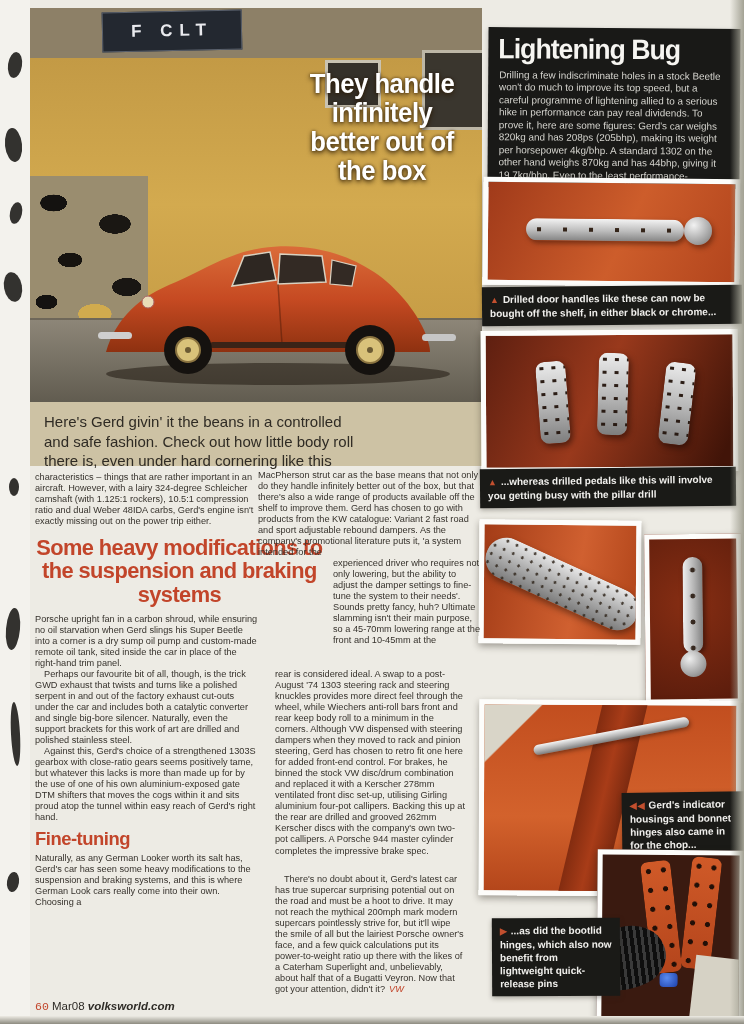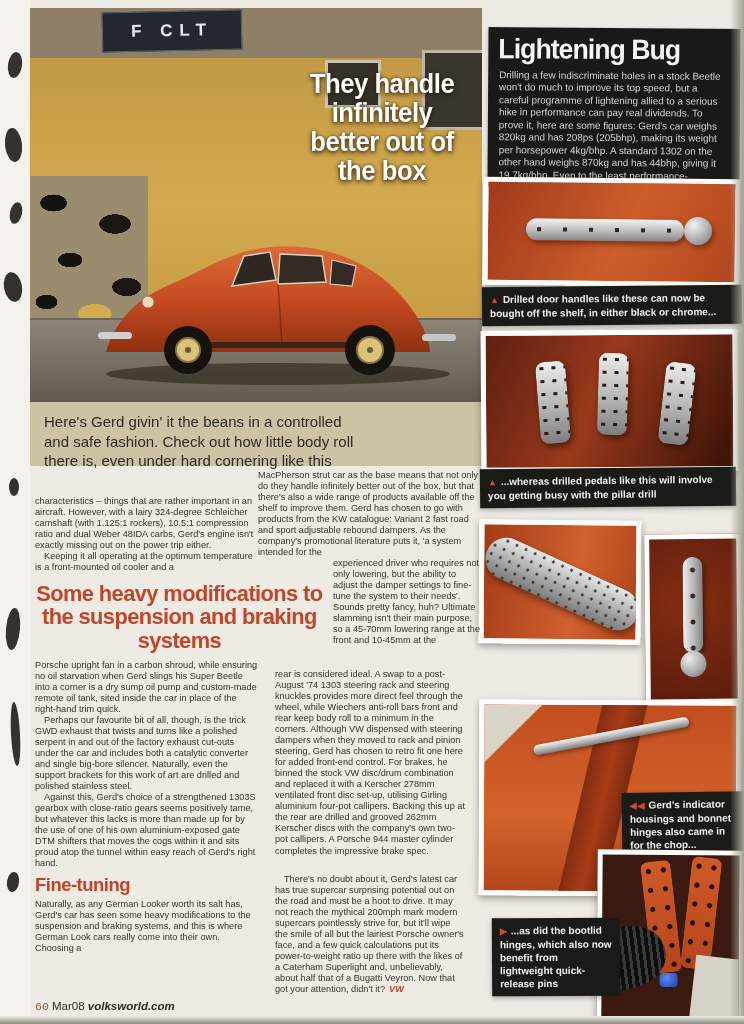--- a/index.html
+++ b/index.html
@@ -114,34 +114,34 @@
   .air-cleaner{position:absolute;left:-14px;top:72px;width:78px;height:62px;
     border-radius:50% 50% 45% 45%;transform:rotate(-18deg);
     background:repeating-linear-gradient(100deg,#0e0e0e 0 4px,#3a3a3a 4px 7px);}
   .blue-fit{position:absolute;left:58px;top:118px;width:18px;height:14px;border-radius:4px;
     background:radial-gradient(circle at 40% 35%,#5a8bf0,#1c3fa8);}
   .pale-patch{position:absolute;right:-6px;bottom:-4px;width:52px;height:64px;background:#d6d2c5;
     transform:rotate(6deg);}
   .c-bootlid{left:492px;top:918px;width:112px;transform:rotate(-.3deg);}
 
   
-  .col-left{left:35px;top:472px;width:224px;font-size:9.2px;line-height:1.2;color:#36322c;margin-top:24px;}
+  .col-left{left:35px;top:472px;width:224px;font-size:9.2px;line-height:1.2;color:#36322c;}
   .col-left p{margin:0;}
   .ind{text-indent:9px;}
   .crosshead{width:306px;margin:9px 0 8px -4px;color:#c2452a;font-weight:bold;font-size:22.5px;
     line-height:1.03;letter-spacing:-0.6px;text-align:center;transform:scaleX(.97);
     transform-origin:left;}
   .subhead{margin:5px 0 2px;color:#c2452a;font-weight:bold;font-size:19px;letter-spacing:-0.5px;
     transform:scaleX(.97);transform-origin:left;}
   .mid-block{font-size:9.2px;line-height:1.2;color:#36322c;}
   .mb1{left:258px;top:470px;width:224px;}
   .mb2{left:333px;top:558px;width:150px;}
   .mb3{left:258px;top:652px;width:224px;}
   .mb3 p{margin:17px;}
-  .sig{color:#c2452a;font-weight:bold;font-style:italic;margin-left:4px;}
+  .sig{color:#c2452a;font-weight:normal;font-style:italic;margin-left:4px;}
 
   .footer{left:35px;top:1000px;font-size:11.5px;color:#2e2b26;}
   .footer .num{color:#c2452a;font-family:Liberation Mono, monospace;}
   .footer .site{font-weight:bold;font-style:italic;}
 </style>
 </head>
 <body>
 
 <div class="page">
 
@@ -251,23 +251,22 @@
     <div class="air-cleaner"></div>
     <div class="blue-fit"></div>
     <div class="pale-patch"></div>
   </div>
   <div class="abs cap c-bootlid">
     <span class="mk">▶</span><span>...as did the bootlid hinges, which also now benefit from lightweight quick-release pins</span>
   </div>
 
   <div class="abs col-left">
     <p>characteristics – things that are rather important in an aircraft. However, with a lairy 324-degree Schleicher camshaft (with 1.125:1 rockers), 10.5:1 compression ratio and dual Weber 48IDA carbs, Gerd's engine isn't exactly missing out on the power trip either.</p>
-    <p class="ind">Keeping it all operating at the optimum temperature is a front-mounted oil cooler and a</p>
     <div class="crosshead">Some heavy modifications to the suspension and braking systems</div>
-    <p>Porsche upright fan in a carbon shroud, while ensuring no oil starvation when Gerd slings his Super Beetle into a corner is a dry sump oil pump and custom-made remote oil tank, sited inside the car in place of the right-hand trim quick.</p>
+    <p>Porsche upright fan in a carbon shroud, while ensuring no oil starvation when Gerd slings his Super Beetle into a corner is a dry sump oil pump and custom-made remote oil tank, sited inside the car in place of the right-hand trim panel.</p>
     <p class="ind">Perhaps our favourite bit of all, though, is the trick GWD exhaust that twists and turns like a polished serpent in and out of the factory exhaust cut-outs under the car and includes both a catalytic converter and single big-bore silencer. Naturally, even the support brackets for this work of art are drilled and polished stainless steel.</p>
     <p class="ind">Against this, Gerd's choice of a strengthened 1303S gearbox with close-ratio gears seems positively tame, but whatever this lacks is more than made up for by the use of one of his own aluminium-exposed gate DTM shifters that moves the cogs within it and sits proud atop the tunnel within easy reach of Gerd's right hand.</p>
     <div class="subhead">Fine-tuning</div>
     <p>Naturally, as any German Looker worth its salt has, Gerd's car has seen some heavy modifications to the suspension and braking systems, and this is where German Look cars really come into their own. Choosing a</p>
   </div>
 
   <div class="abs mid-block mb1">MacPherson strut car as the base means that not only do they handle infinitely better out of the box, but that there's also a wide range of products available off the shelf to improve them. Gerd has chosen to go with products from the KW catalogue: Variant 2 fast road and sport adjustable rebound dampers. As the company's promotional literature puts it, 'a system intended for the</div>
   <div class="abs mid-block mb2">experienced driver who requires not only lowering, but the ability to adjust the damper settings to fine-tune the system to their needs'. Sounds pretty fancy, huh? Ultimate slamming isn't their main purpose, so a 45-70mm lowering range at the front and 10-45mm at the</div>
   <div class="abs mid-block mb3">
     <p>rear is considered ideal. A swap to a post-August '74 1303 steering rack and steering knuckles provides more direct feel through the wheel, while Wiechers anti-roll bars front and rear keep body roll to a minimum in the corners. Although VW dispensed with steering dampers when they moved to rack and pinion steering, Gerd has chosen to retro fit one here for added front-end control. For brakes, he binned the stock VW disc/drum combination and replaced it with a Kerscher 278mm ventilated front disc set-up, utilising Girling aluminium four-pot callipers. Backing this up at the rear are drilled and grooved 262mm Kerscher discs with the company's own two-pot callipers. A Porsche 944 master cylinder completes the impressive brake spec.</p>

